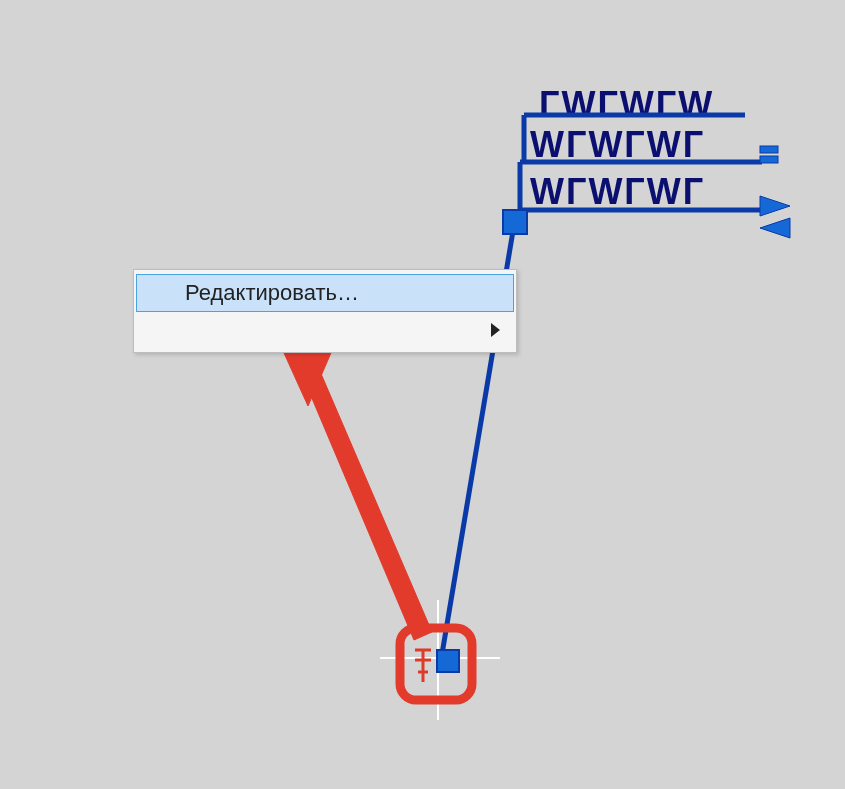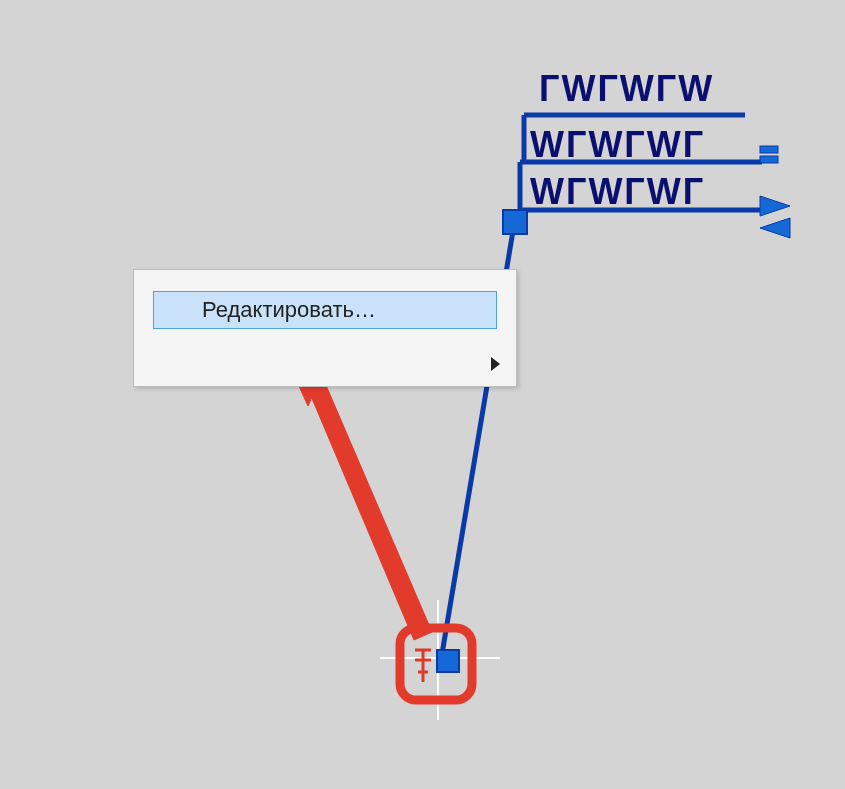--- a/index.html
+++ b/index.html
@@ -41,21 +41,21 @@
     flex: 0 0 44px;
     height: 100%;
   }
   .menu-item .label {
     flex: 1 1 auto;
     padding-left: 4px;
   }
   .menu-item.highlight {
     background: #c9e2f9;
     border: 1px solid #4aa3df;
-    margin: 17px;
+    margin: 0;
   }
   .menu-item .arrow {
     position: absolute;
     right: 14px;
     top: 50%;
     transform: translateY(-50%);
     width: 0; height: 0;
     border-top: 7px solid transparent;
     border-bottom: 7px solid transparent;
     border-left: 9px solid #222;
@@ -81,21 +81,21 @@
     pointer-events: none;
   }
 
   .interactable { pointer-events: auto; }
 </style>
 </head>
 <body>
 
 <div class="canvas">
 
-  <div class="sign-text" style="left:539px; top:68px;">ГWГWГW</div>
+  <div class="sign-text" style="left:539px; top:84px;">ГWГWГW</div>
   <div class="sign-text" style="left:530px; top:124px;">WГWГWГ</div>
   <div class="sign-text" style="left:530px; top:171px;">WГWГWГ</div>
 
   <svg class="overlay" viewBox="0 0 845 789">
 
     <g stroke="#0a3aa8" stroke-width="5" fill="none">
 
       <line x1="524" y1="115" x2="745" y2="115"></line>
       <line x1="520" y1="162" x2="745" y2="162"></line>
       <line x1="520" y1="210" x2="745" y2="210"></line>

